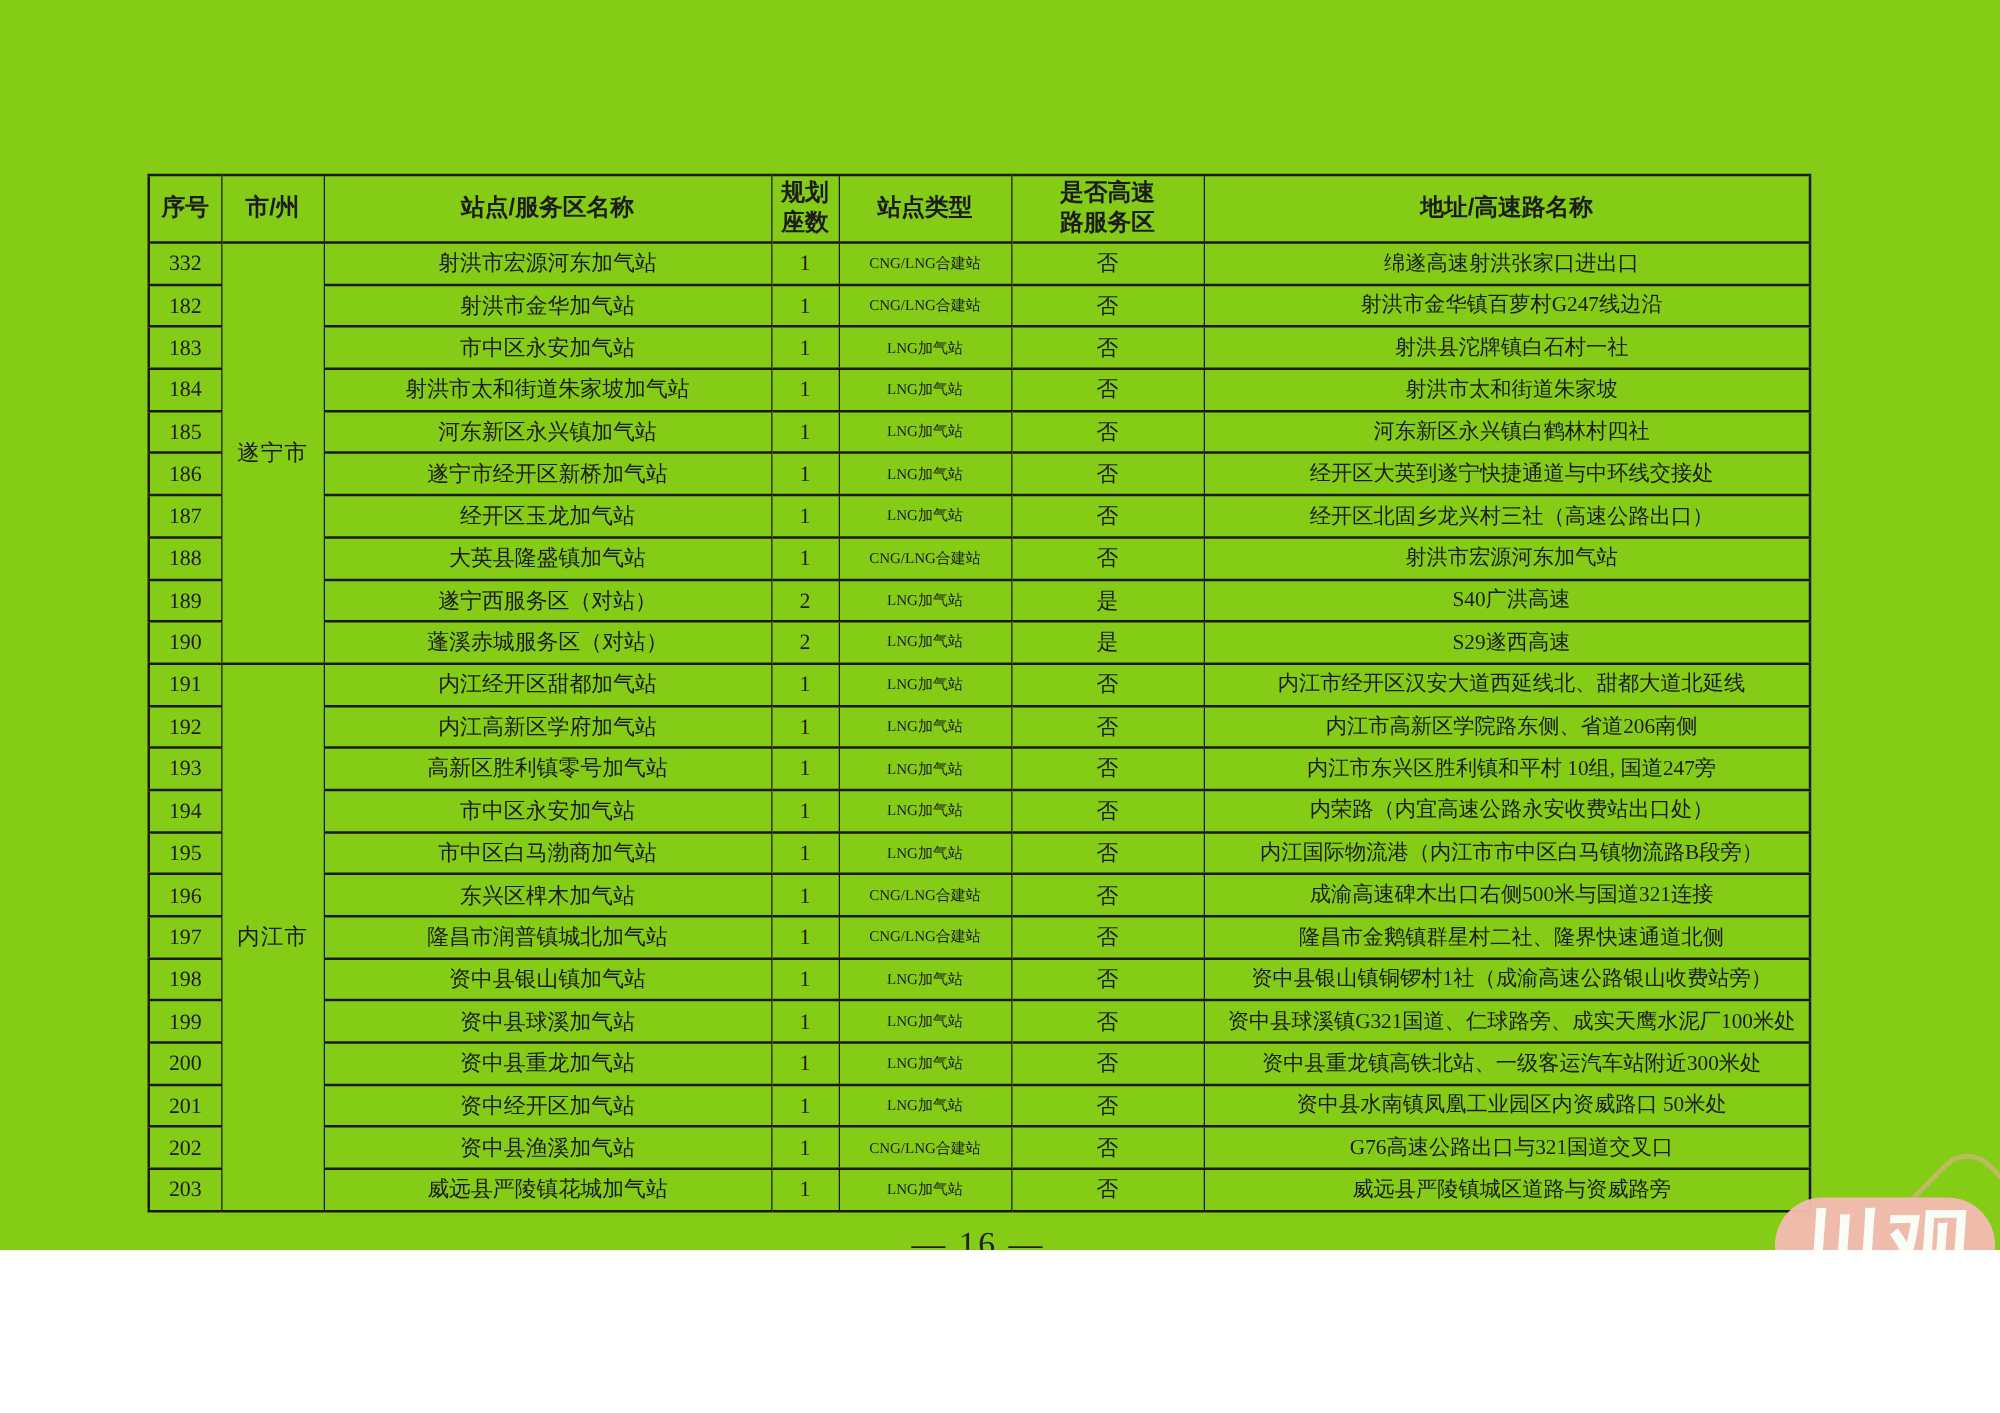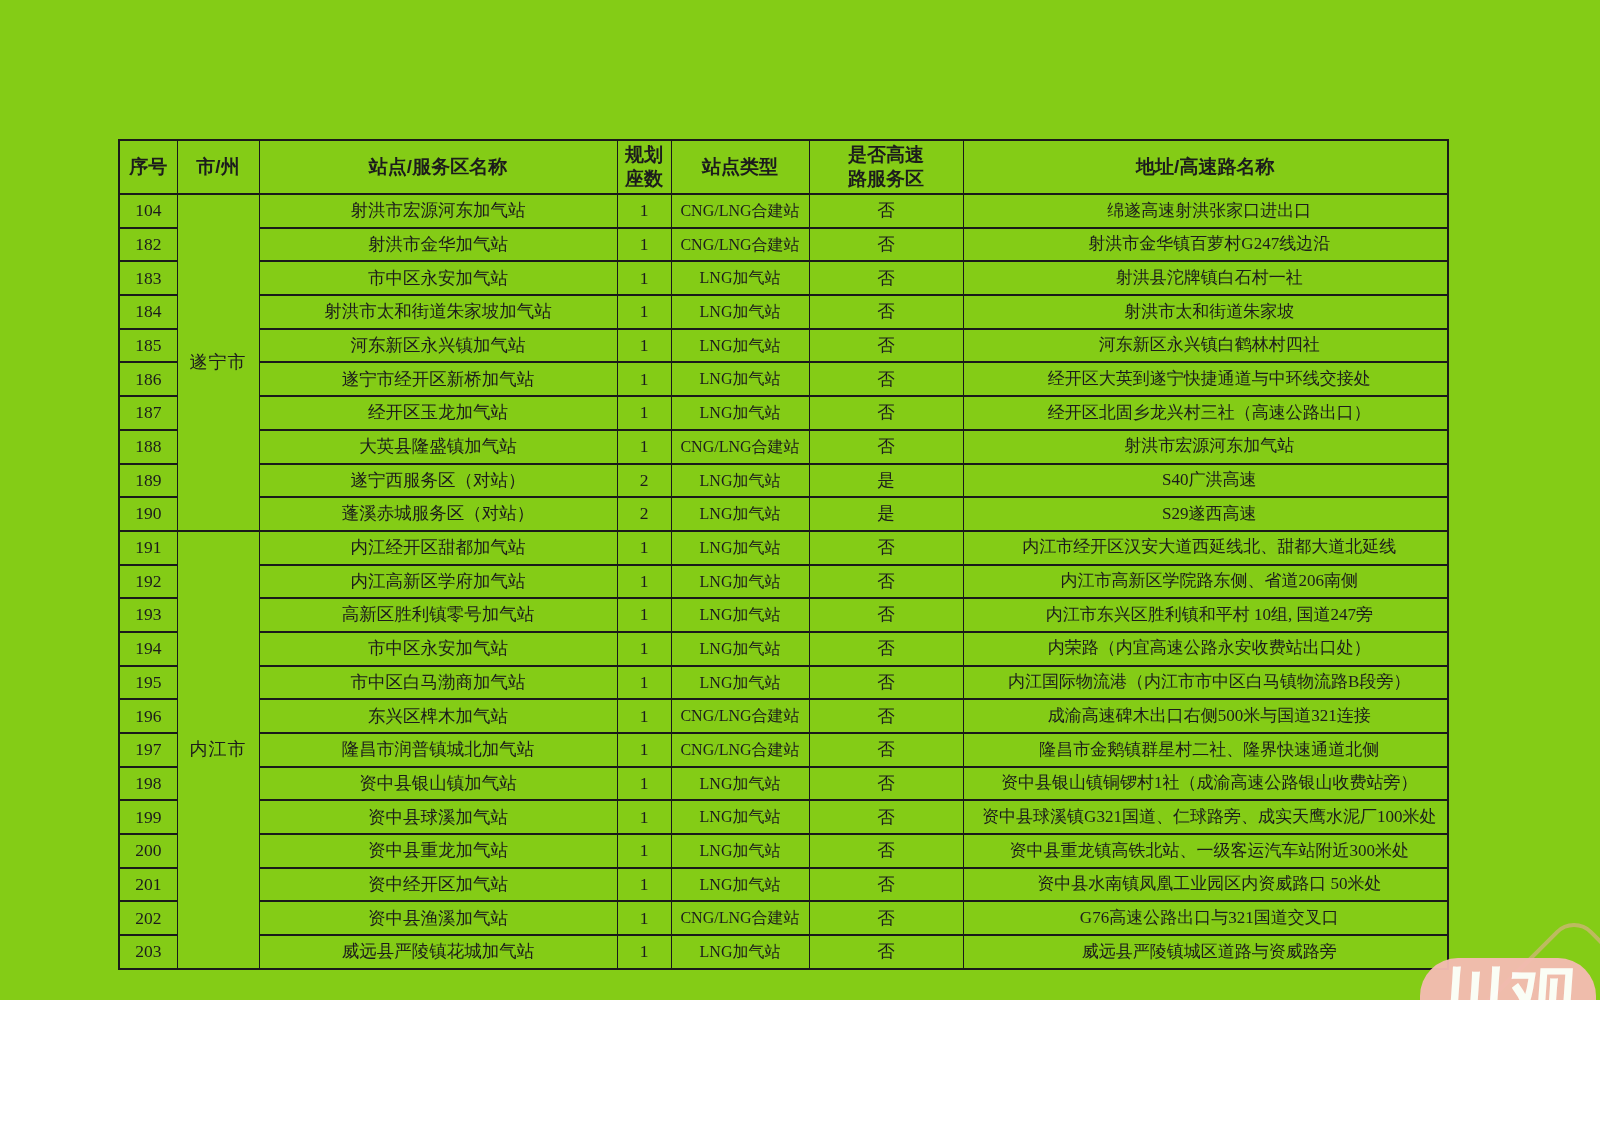--- a/index.html
+++ b/index.html
@@ -44,21 +44,21 @@
   }
   .station-table td {
     height:31.7px;
     font-size:17.5px;
     line-height:1.1;
   }
   .station-table td.city {
     font-size:18px;
     letter-spacing:1px;
   }
-  .station-table td[data-name="station-type-cell"] { font-size:16px; }
+  .station-table td[data-name="station-type-cell"] { font-size:12px; }
   .station-table td[data-name="address-cell"] { font-size:17px;padding-left:10px; }
   .page-footer {
     position:absolute;
     left:118px; top:980px;
     width:1329px;
     text-align:center;
     font-size:27px;
     letter-spacing:2px;
     color:#222;
   }
@@ -135,21 +135,21 @@
         <th data-name="header-planned-seats">规划
 座数</th>
         <th data-name="header-station-type">站点类型</th>
         <th data-name="header-highway-service">是否高速
 路服务区</th>
         <th data-name="header-address">地址/高速路名称</th>
       </tr>
     </thead>
     <tbody data-name="table-body">
         <tr data-name="table-row">
-          <td data-name="row-number-cell">104</td>
+          <td data-name="row-number-cell">332</td>
           <td rowspan="10" class="city" data-name="city-cell">遂宁市</td>
           <td data-name="station-name-cell">射洪市宏源河东加气站</td>
           <td data-name="planned-seats-cell">1</td>
           <td data-name="station-type-cell">CNG/LNG合建站</td>
           <td data-name="highway-service-cell">否</td>
           <td data-name="address-cell">绵遂高速射洪张家口进出口</td>
         </tr>
         <tr data-name="table-row">
           <td data-name="row-number-cell">182</td>
           <td data-name="station-name-cell">射洪市金华加气站</td>
@@ -323,20 +323,21 @@
           <td data-name="row-number-cell">203</td>
           <td data-name="station-name-cell">威远县严陵镇花城加气站</td>
           <td data-name="planned-seats-cell">1</td>
           <td data-name="station-type-cell">LNG加气站</td>
           <td data-name="highway-service-cell">否</td>
           <td data-name="address-cell">威远县严陵镇城区道路与资威路旁</td>
         </tr>
       </tbody>
   </table>
 
+  <div class="page-footer" data-name="page-number">— 16 —</div>
 
   <div class="watermark" data-name="watermark">
     <div class="wm-diamond" data-name="watermark-backdrop-shape"></div>
     <div class="wm-square" data-name="chuanguan-logo-badge">
       <div class="wm-logo" data-name="chuanguan-logo-text">川观</div>
       <div class="wm-site" data-name="watermark-site-name">康巴传媒网</div>
       <div class="wm-url" data-name="watermark-site-url">WWW.KBCMW.COM</div>
     </div>
   </div>
 

